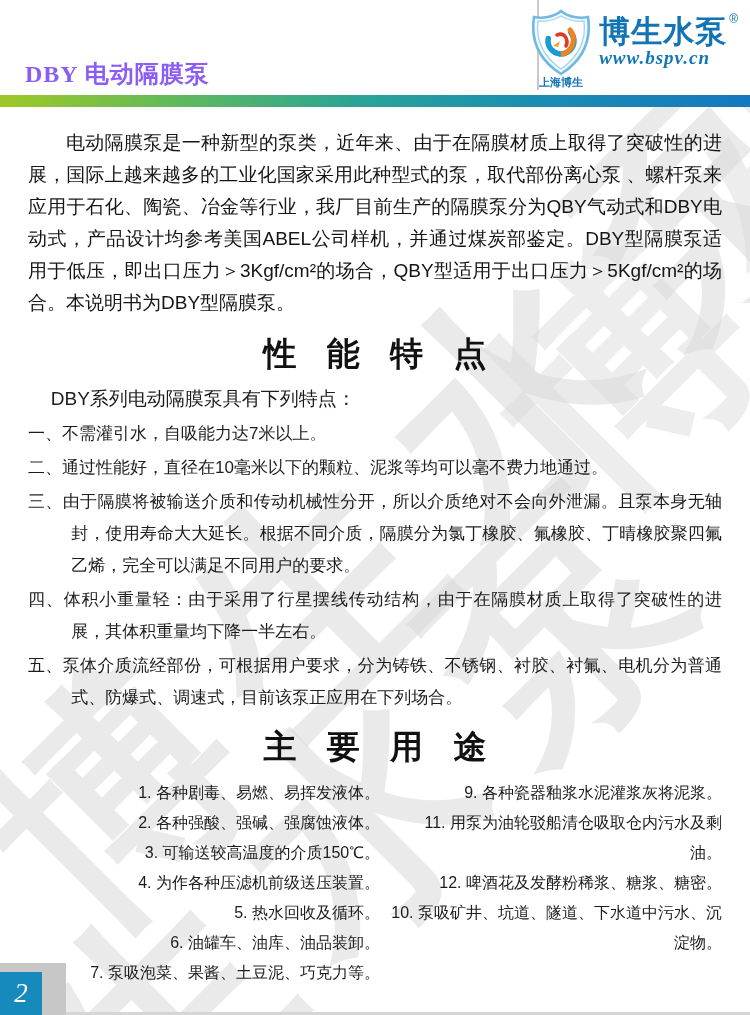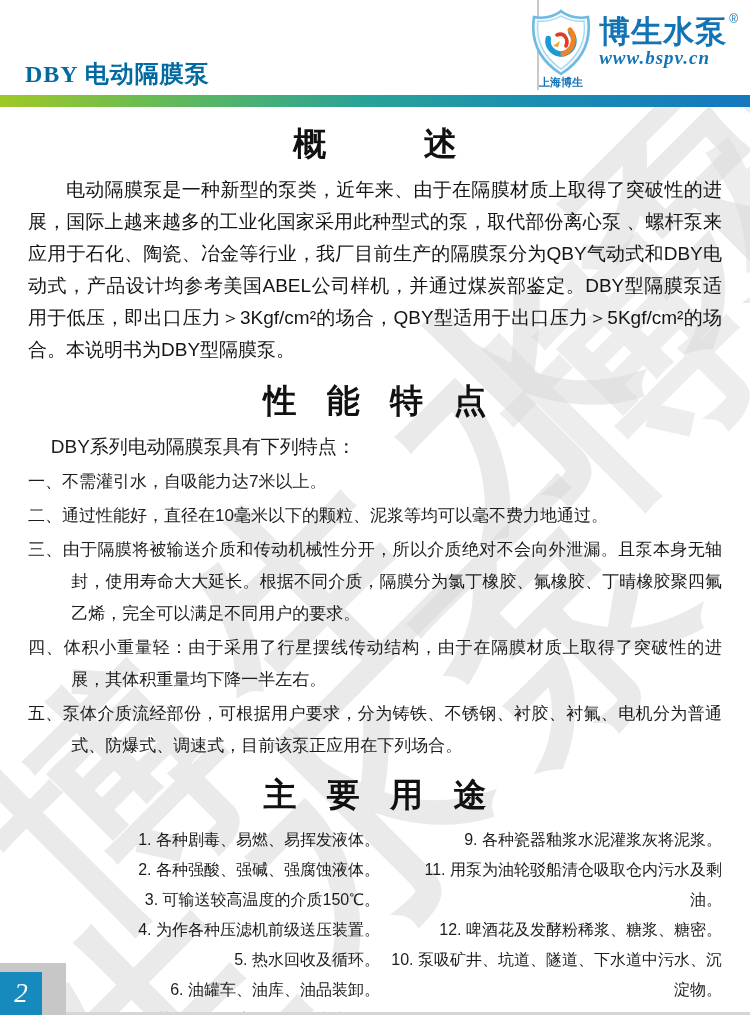--- a/index.html
+++ b/index.html
@@ -17,21 +17,21 @@
     transform:rotate(-45deg); transform-origin:0 0;
     font-family:"Liberation Sans", sans-serif;
   }
   .wm1 { left:-80px;  top:770px; }
   .wm2 { left:-230px; top:1190px; }
   .wm3 { left:430px;  top:345px;  opacity:.45; }
   
   .header { position:relative; z-index:2; height:95px; background:#ffffff; }
   .doc-title {
     position:absolute; left:25px; bottom:5px;
-    font-size:24px; font-weight:bold; color:#0369a1;
+    font-size:24px; font-weight:bold; color:#8b5cf6;
     font-family:"Liberation Serif", serif; letter-spacing:1px;
   }
   .header-divider {
     position:absolute; left:537px; top:0; width:2px; height:90px; background:#c9c9c9;
   }
   .logo { position:absolute; right:12px; top:8px; display:flex; align-items:flex-start; }
   .emblem { width:64px; height:82px; margin-right:6px; }
   .logo-text { display:flex; flex-direction:column; align-items:flex-start; padding-top:8px; }
   .brand-row { display:flex; align-items:flex-start; }
   .brand {
@@ -121,21 +121,20 @@
           <span class="regmark">®</span>
         </div>
         <div class="site-url">www.bspv.cn</div>
       </div>
     </div>
   </div>
   <div class="grad-bar"></div>
 
   <div class="content">
 
-    <div class="sec-title overview-title">概　　述</div>
     <p class="para">电动隔膜泵是一种新型的泵类，近年来、由于在隔膜材质上取得了突破性的进展，国际上越来越多的工业化国家采用此种型式的泵，取代部份离心泵 、螺杆泵来应用于石化、陶瓷、冶金等行业，我厂目前生产的隔膜泵分为QBY气动式和DBY电动式，产品设计均参考美国ABEL公司样机，并通过煤炭部鉴定。DBY型隔膜泵适用于低压，即出口压力＞3Kgf/cm²的场合，QBY型适用于出口压力＞5Kgf/cm²的场合。本说明书为DBY型隔膜泵。</p>
 
     <div class="features-block">
       <div class="sec-title">性 能 特 点</div>
       <p class="intro">DBY系列电动隔膜泵具有下列特点：</p>
       <ol class="feature-list">
   <li><span>一、</span><span>不需灌引水，自吸能力达7米以上。</span></li>
 
   <li><span>二、</span><span>通过性能好，直径在10毫米以下的颗粒、泥浆等均可以毫不费力地通过。</span></li>
 

